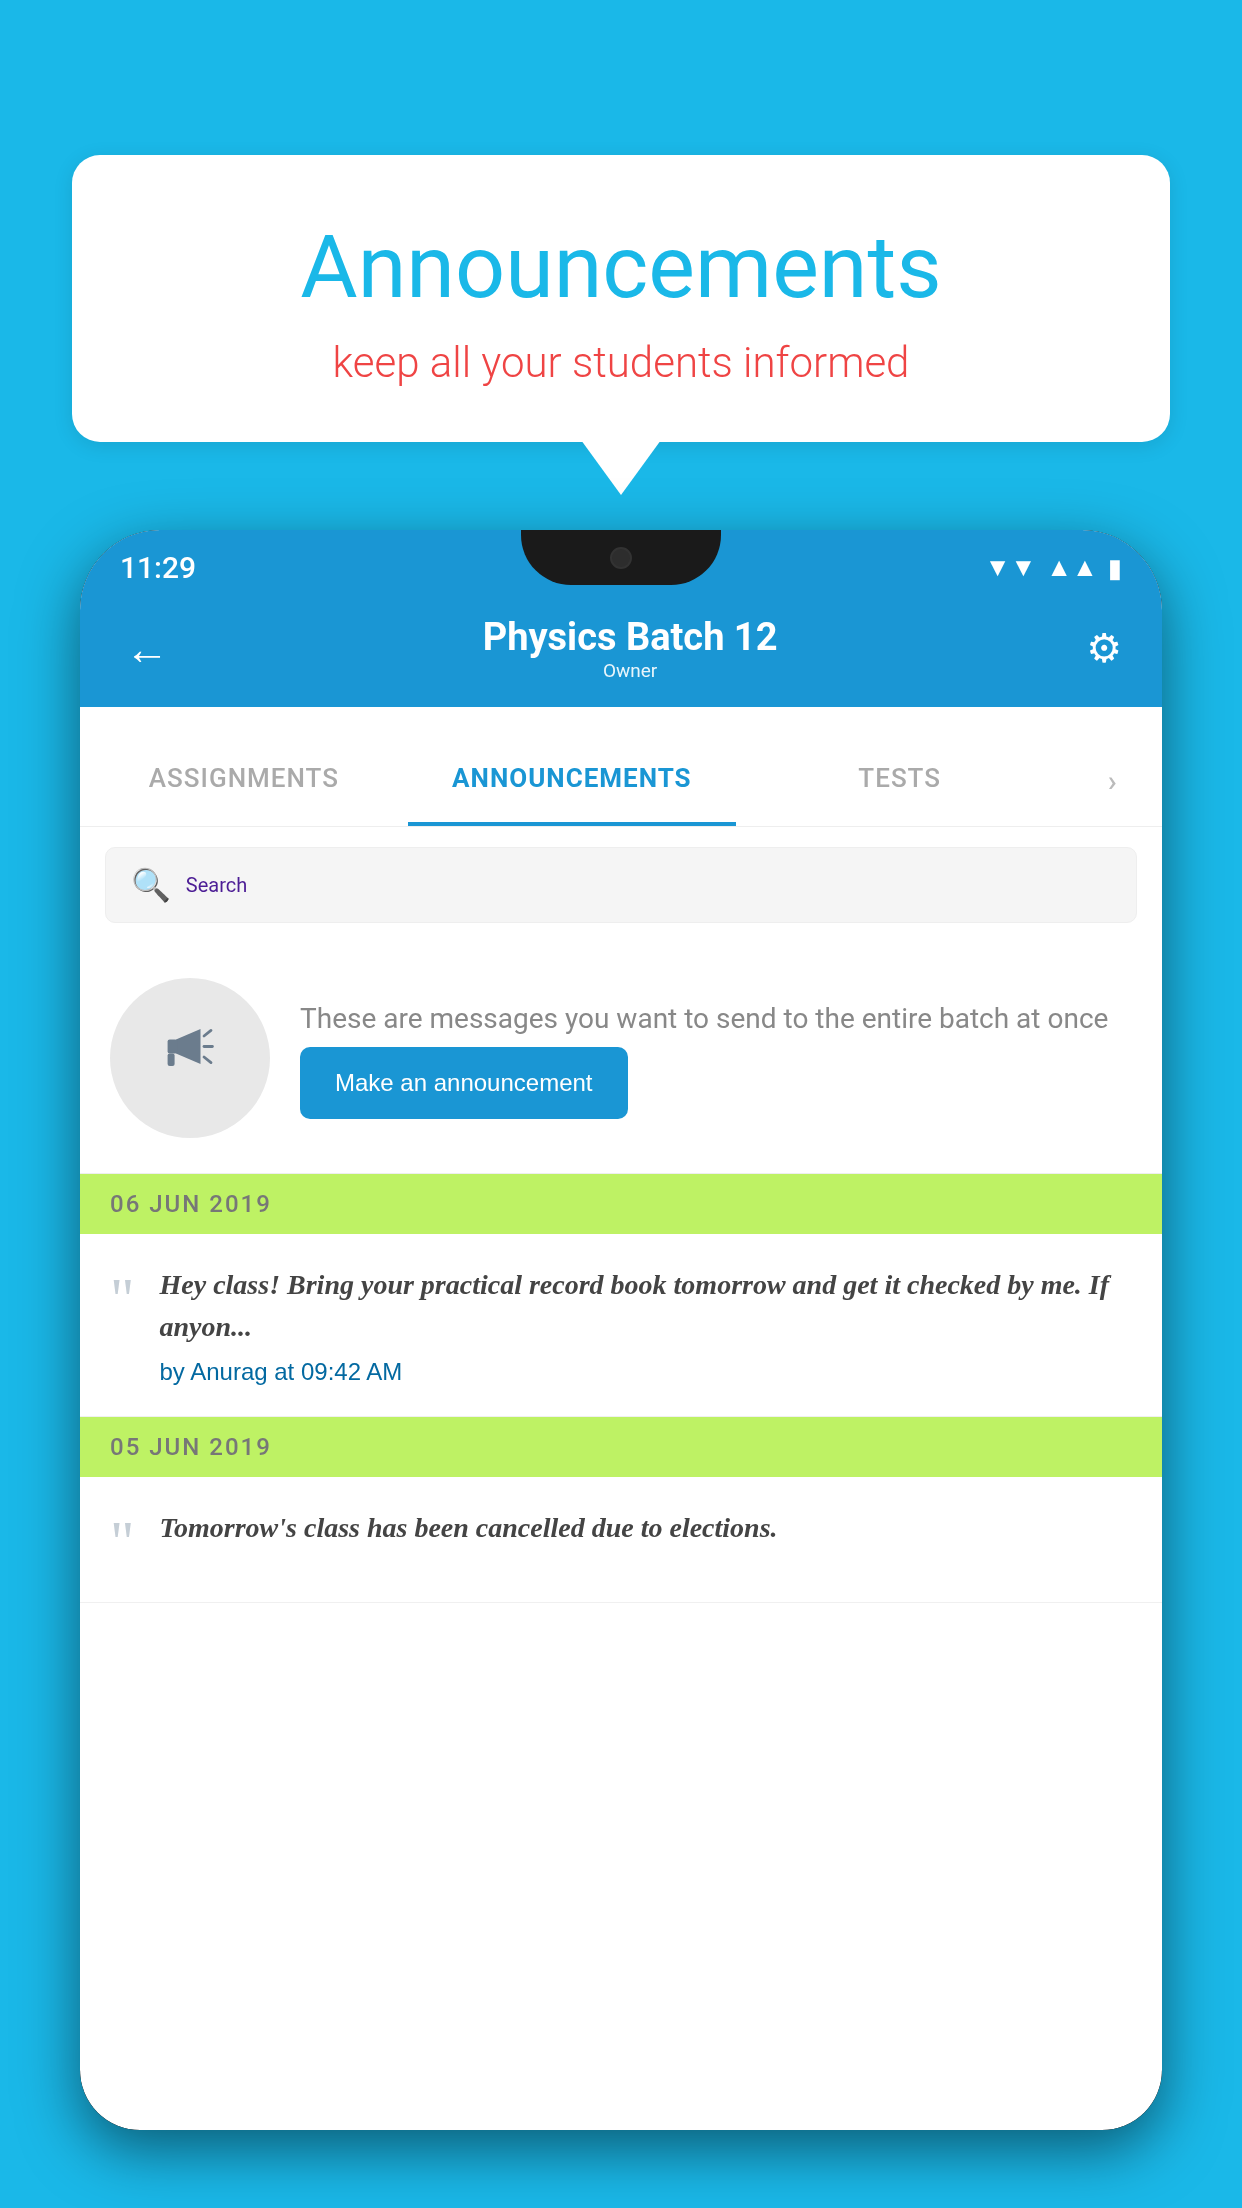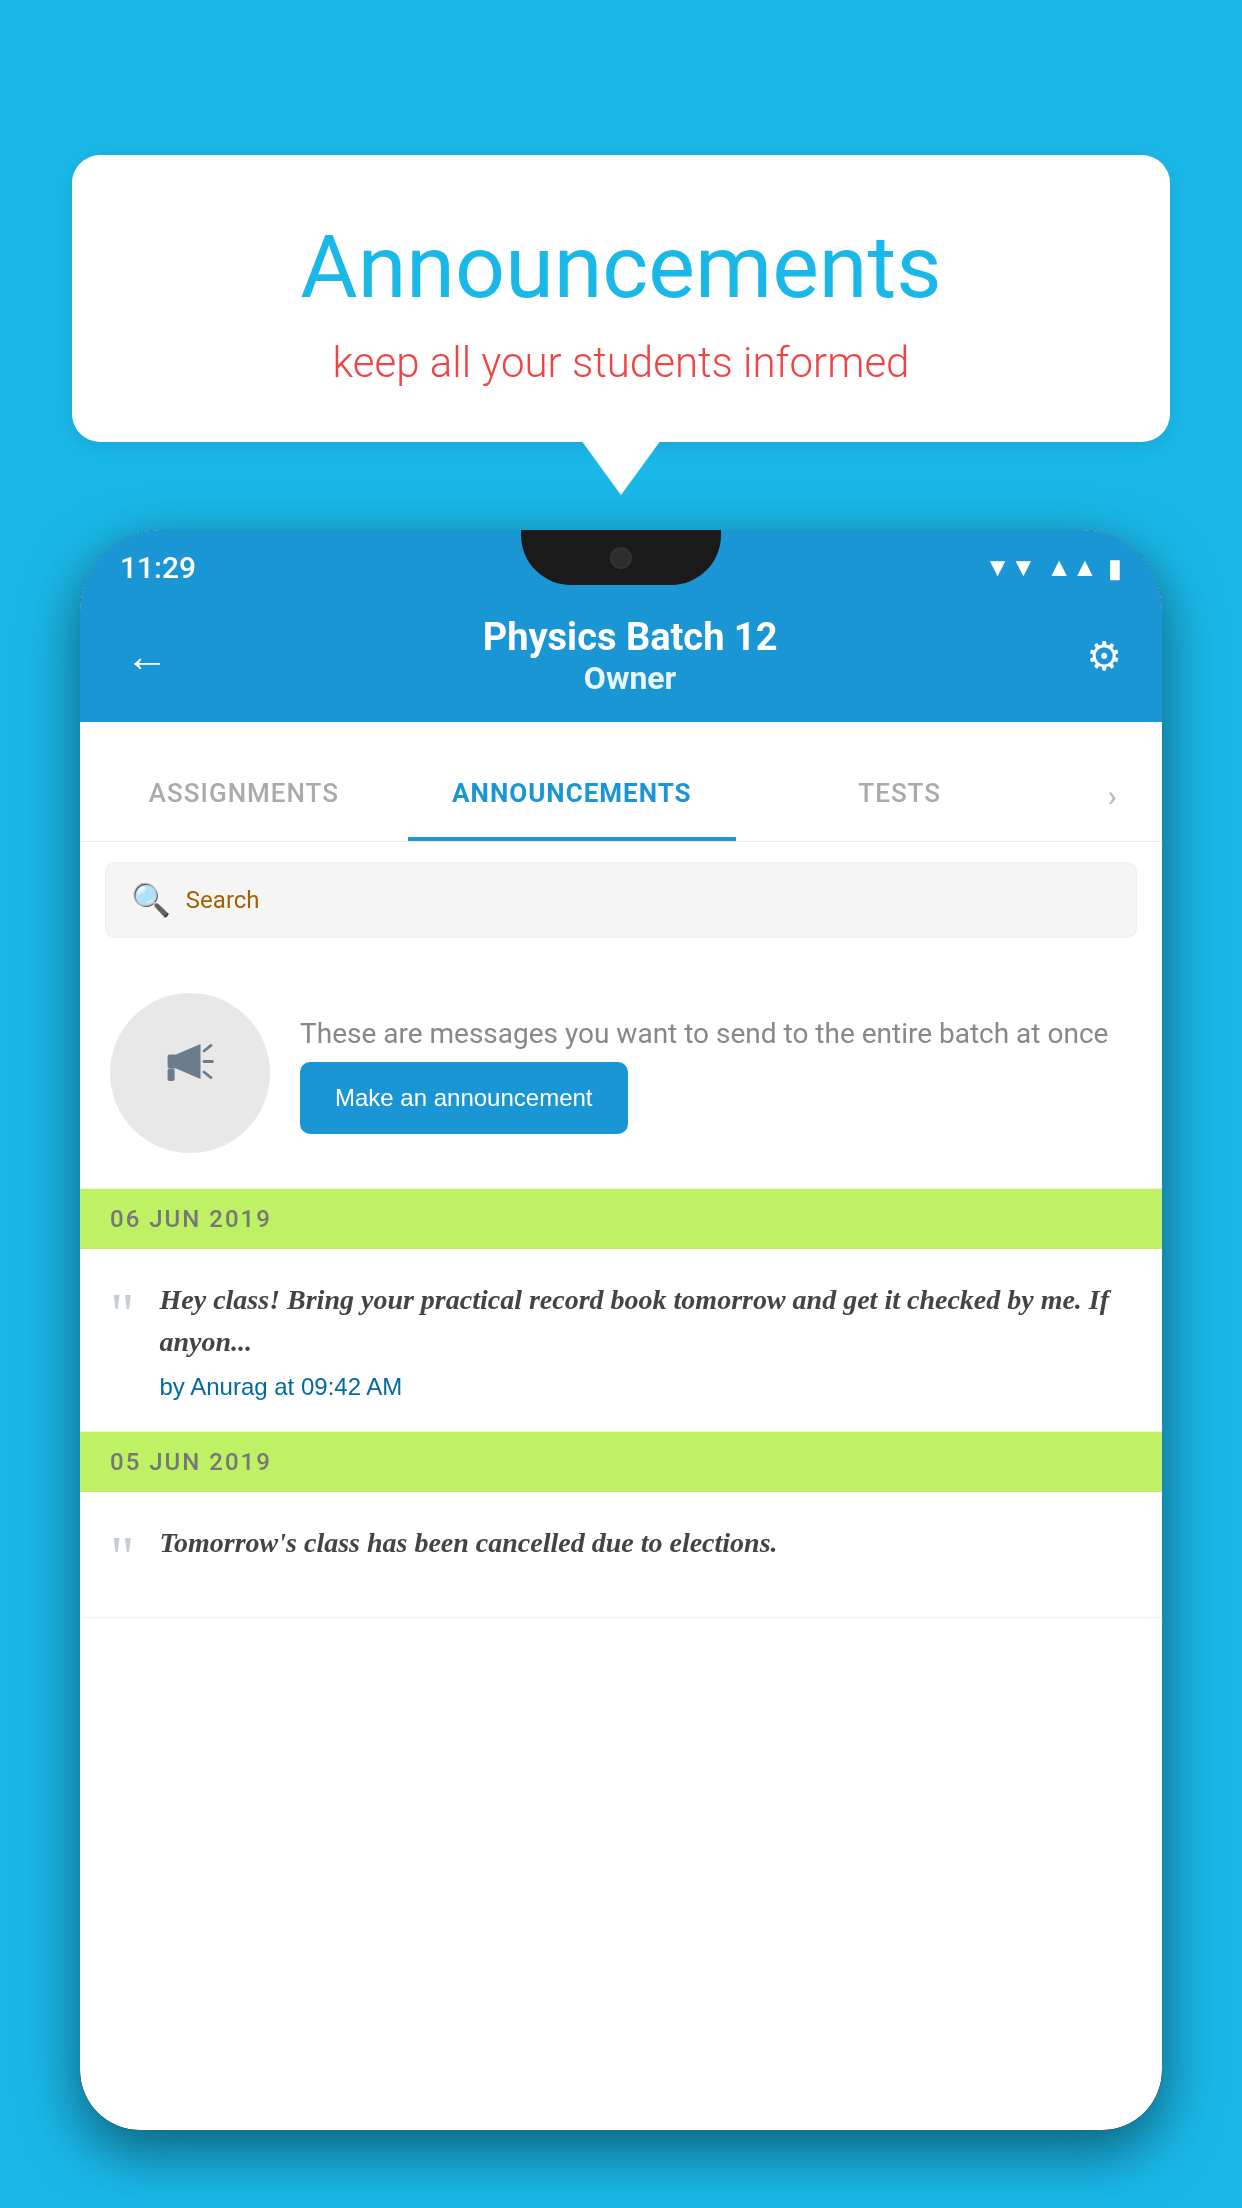--- a/index.html
+++ b/index.html
@@ -162,22 +162,22 @@
     }
 
     .header-title {
       color: white;
       font-size: 38px;
       font-weight: 700;
     }
 
     .header-subtitle {
       color: rgba(255,255,255,0.9);
-      font-size: 32px;
-      font-weight: 700;
+      font-size: 19px;
+      font-weight: 400;
     }
 
     .settings-btn {
       color: white;
       font-size: 40px;
       cursor: pointer;
     }
 
     
     .tabs-bar {
@@ -226,22 +226,22 @@
       gap: 15px;
       border: 1px solid #eee;
     }
 
     .search-icon-el {
       color: #aaa;
       font-size: 32px;
     }
 
     .search-text {
-      color: #a16207;
-      font-size: 24px;
+      color: #4c1d95;
+      font-size: 20px;
     }
 
     
     .promo-card {
       display: flex;
       align-items: center;
       padding: 35px 30px;
       background: white;
       border-bottom: 1px solid #eee;
       gap: 30px;

